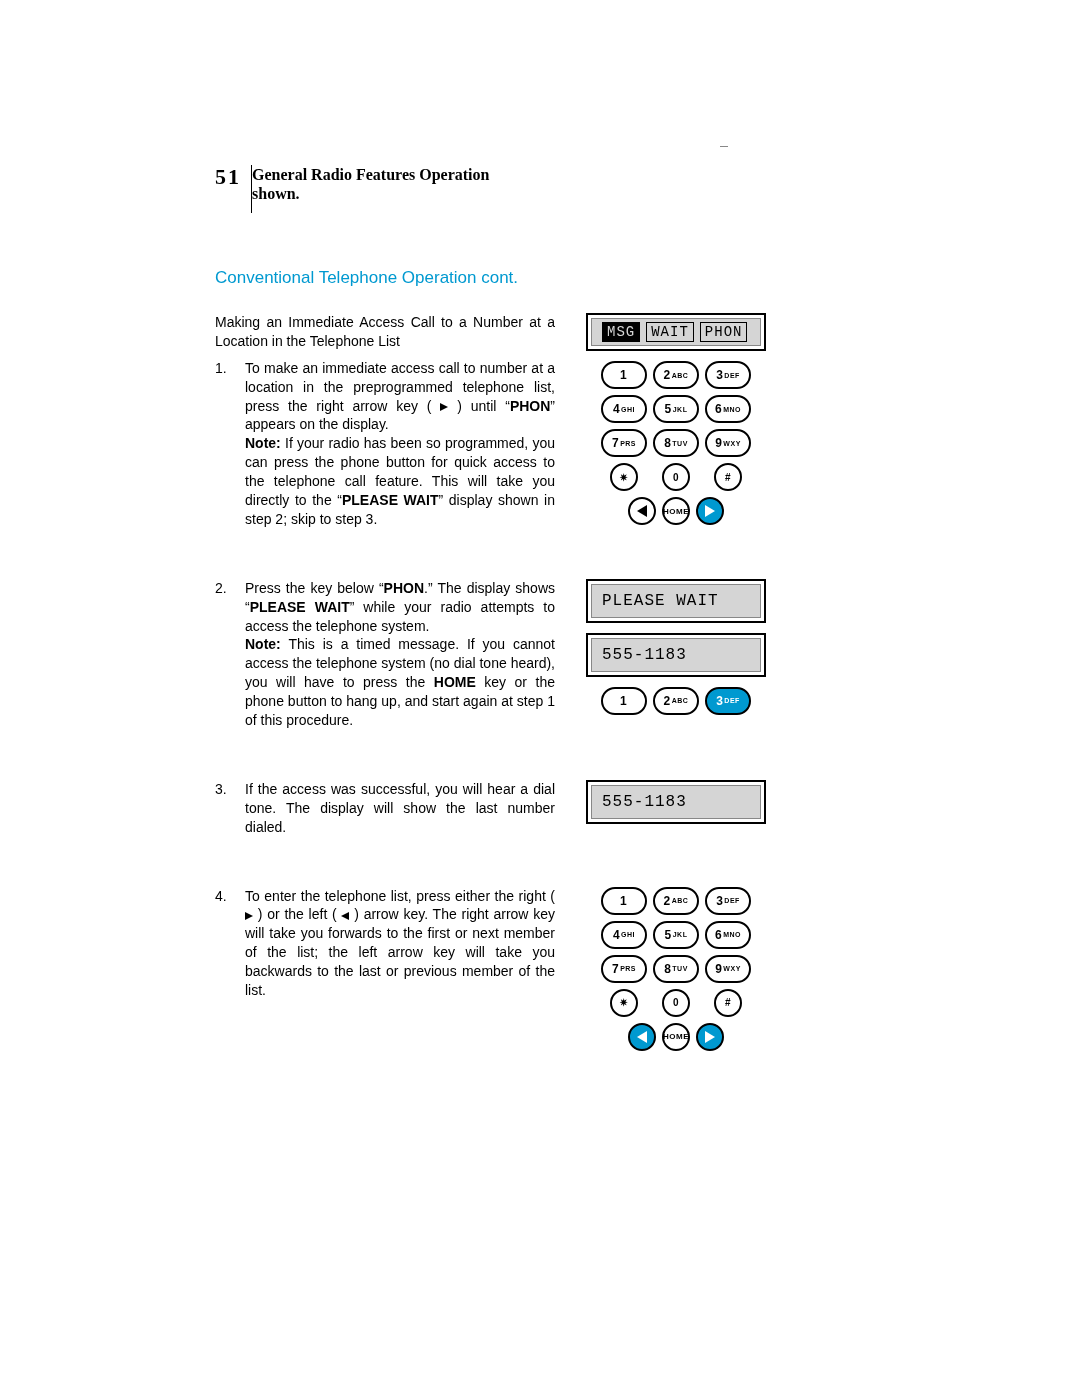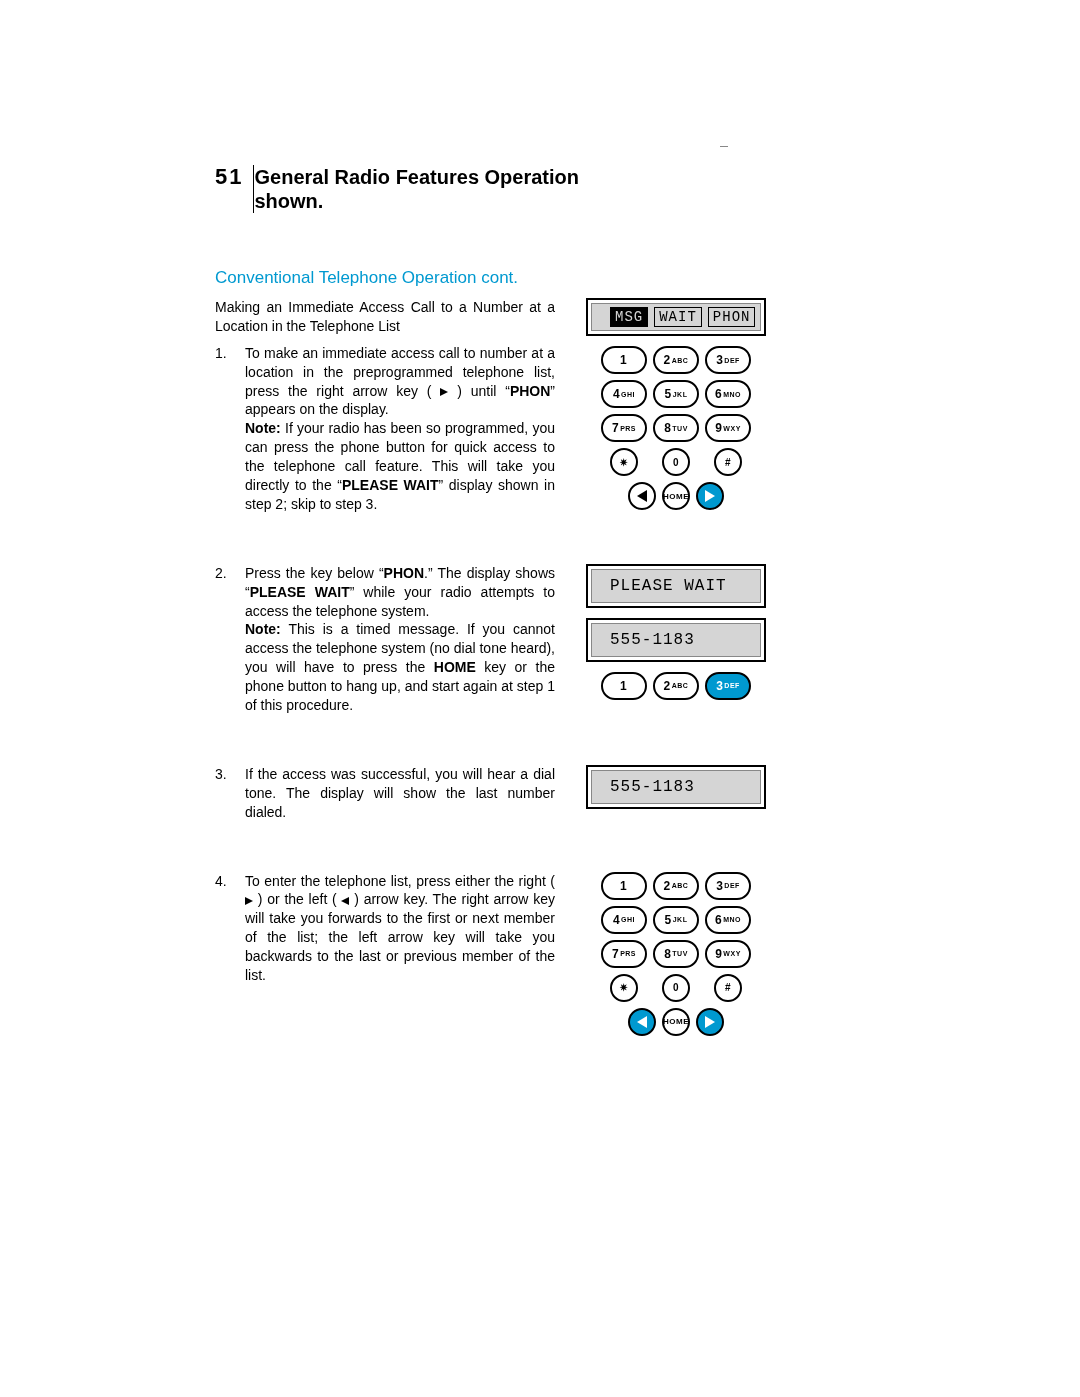--- a/index.html
+++ b/index.html
@@ -22,56 +22,57 @@
     position: absolute;
     left: 215px;
     top: 165px;
     width: 720px;
   }
   .hdr {
     display: flex;
     align-items: flex-start;
     gap: 0;
     margin-bottom: 55px;
+    font-family: Liberation Serif, serif;
   }
   .pg-num {
     font-size: 22px;
     font-weight: bold;
     letter-spacing: 2px;
     padding-right: 10px;
     line-height: 1.1;
   }
   .vline {
     width: 0;
     border-left: 1px solid #000;
     height: 48px;
   }
   .title {
-    font-size: 20px;
+    font-size: 16px;
     font-weight: bold;
     line-height: 1.2;
   }
   .section-title {
     color: var(--accent);
     font-size: 17px;
-    margin-bottom: 10px;
+    margin-bottom: 25px;
   }
 
   .row { display: flex; align-items: flex-start; gap: 31px; margin-bottom: 40px;}
   .textcol { width: 340px; font-size: 14px; line-height: 1.35; text-align: justify; }
   .lead { margin: 0 0 8px 0; }
   ol.steps { list-style: none; padding: 0; margin: 0;}
   ol.steps li { display:flex; gap:12px; margin-bottom:10px;}
   ol.steps .n { flex:0 0 18px;}
   ol.steps .body { flex:1;}
   .figcol { width: 180px; flex-shrink:0; }
 
   
   .lcd-outer { border:2px solid #000; padding:3px; margin-bottom:10px;}
-  .lcd { background: var(--lcd-bg); border:1px solid #888; min-height:28px; display:flex; align-items:center; padding:3px 18px; font-family: "Courier New", monospace; font-size:16px; letter-spacing:1px; gap:6px;}
+  .lcd { background: var(--lcd-bg); border:1px solid #888; min-height:28px; display:flex; align-items:center; padding:3px 10px; font-family: "Courier New", monospace; font-size:16px; letter-spacing:1px; gap:6px;}
   .lcd.tall { min-height:34px;}
   .lcd .seg { border:1px solid #000; padding:1px 4px; background:var(--lcd-bg); font-size:14px;}
   .lcd .seg.inv { background:#000; color:var(--lcd-bg);}
 
   
   .keypad { display:grid; grid-template-columns:repeat(3, 46px); grid-auto-rows:28px; gap:6px 6px; justify-content:center;}
   .key { border:2px solid #000; border-radius:14px / 50%; display:flex; align-items:center; justify-content:center; font-size:10px; font-weight:bold; letter-spacing:0.5px; background:#fff;}
   .key.circle { border-radius:50%; width:28px; height:28px; justify-self:center;}
   .key.hl { background:var(--accent); color:#fff; border-color:#000;}
   .key .big { font-size:12px; font-weight:bold; margin-right:1px;}

